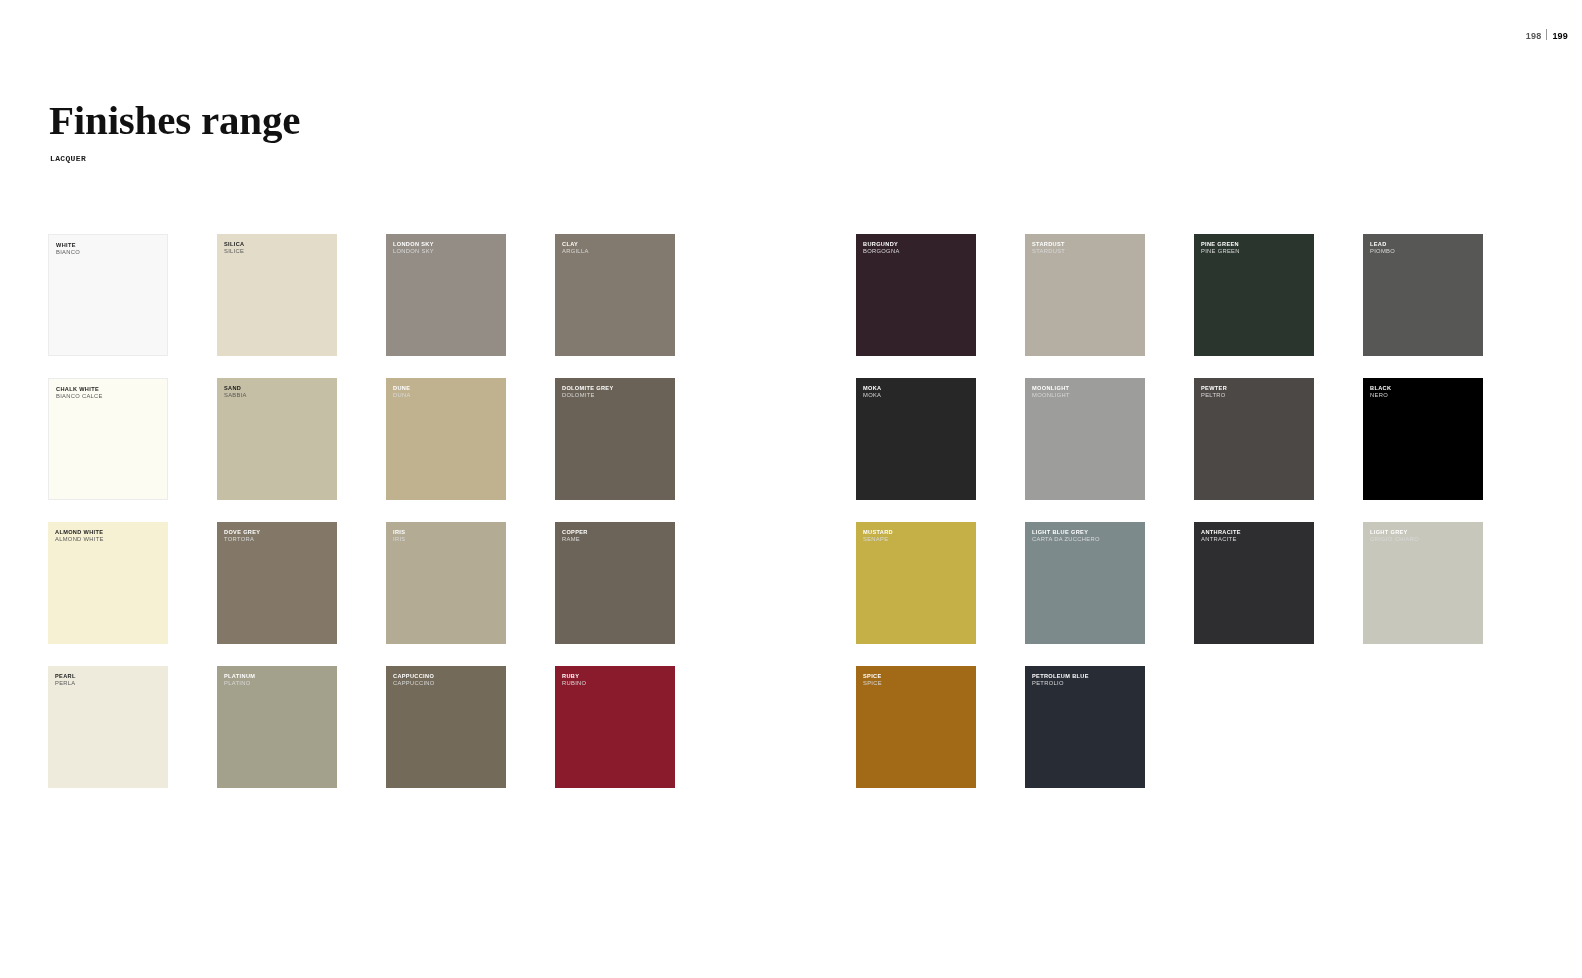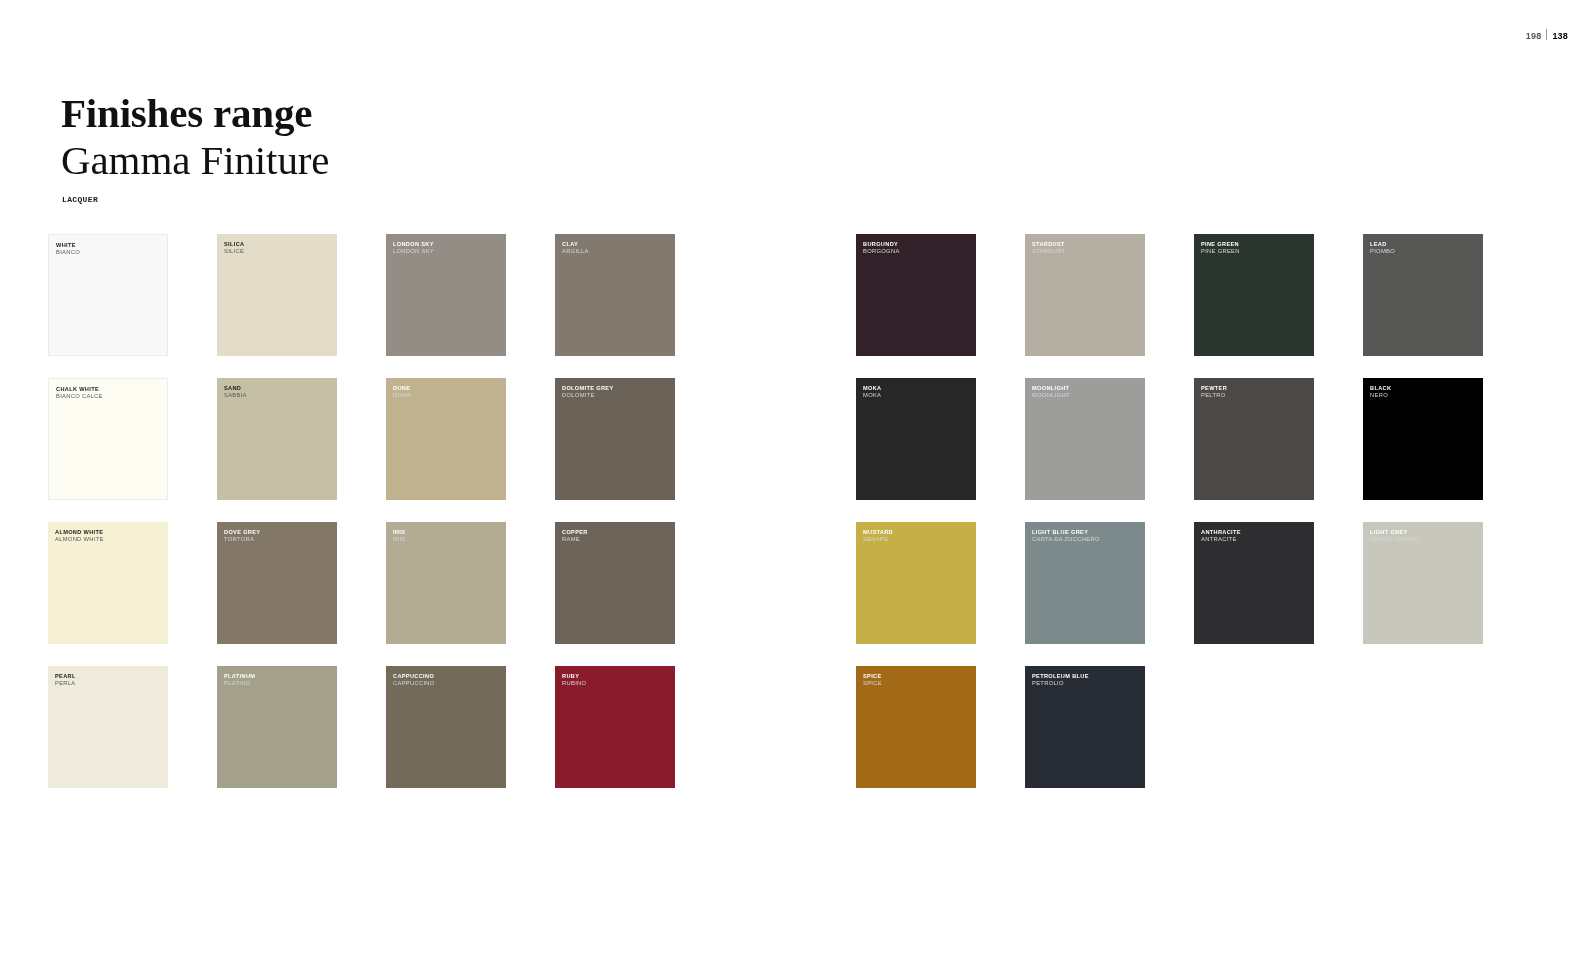--- a/index.html
+++ b/index.html
@@ -40,22 +40,21 @@
   }
   .page-numbers .pg-right {
     font-weight: 700;
     color: #000;
   }
 
   
   .heading-block {
     position: absolute;
     left: 49px;
-    top: 90px;
-    margin-left: 12px;
+    top: 97px;
   }
   .title-en {
     font-family: "Liberation Serif", serif;
     font-weight: 700;
     font-size: 41px;
     line-height: 46px;
     color: #111111;
     letter-spacing: -0.2px;
     margin: 0;
   }
@@ -118,26 +117,25 @@
     white-space: nowrap;
     margin-top: 0.5px;
   }
 </style>
 </head>
 <body>
 
 <div class="page-numbers">
   <span class="pg-left">198</span>
   <span class="pg-sep"></span>
-  <span class="pg-right">138</span>
+  <span class="pg-right">199</span>
 </div>
 
 <div class="heading-block">
   <h1 class="title-en">Finishes range</h1>
-  <h2 class="title-it">Gamma Finiture</h2>
   <div class="subtitle">LACQUER</div>
 </div>
 
 <div class="grid left" id="grid-left">
     <div class="swatch" style="background: rgb(248, 248, 248); border: 1px solid rgb(236, 236, 236);">
       <div class="swatch-labels">
         <span class="lbl-en" style="color: rgb(26, 26, 26);">WHITE</span>
         <span class="lbl-it" style="color: rgb(90, 90, 90);">BIANCO</span>
       </div>
     </div>

